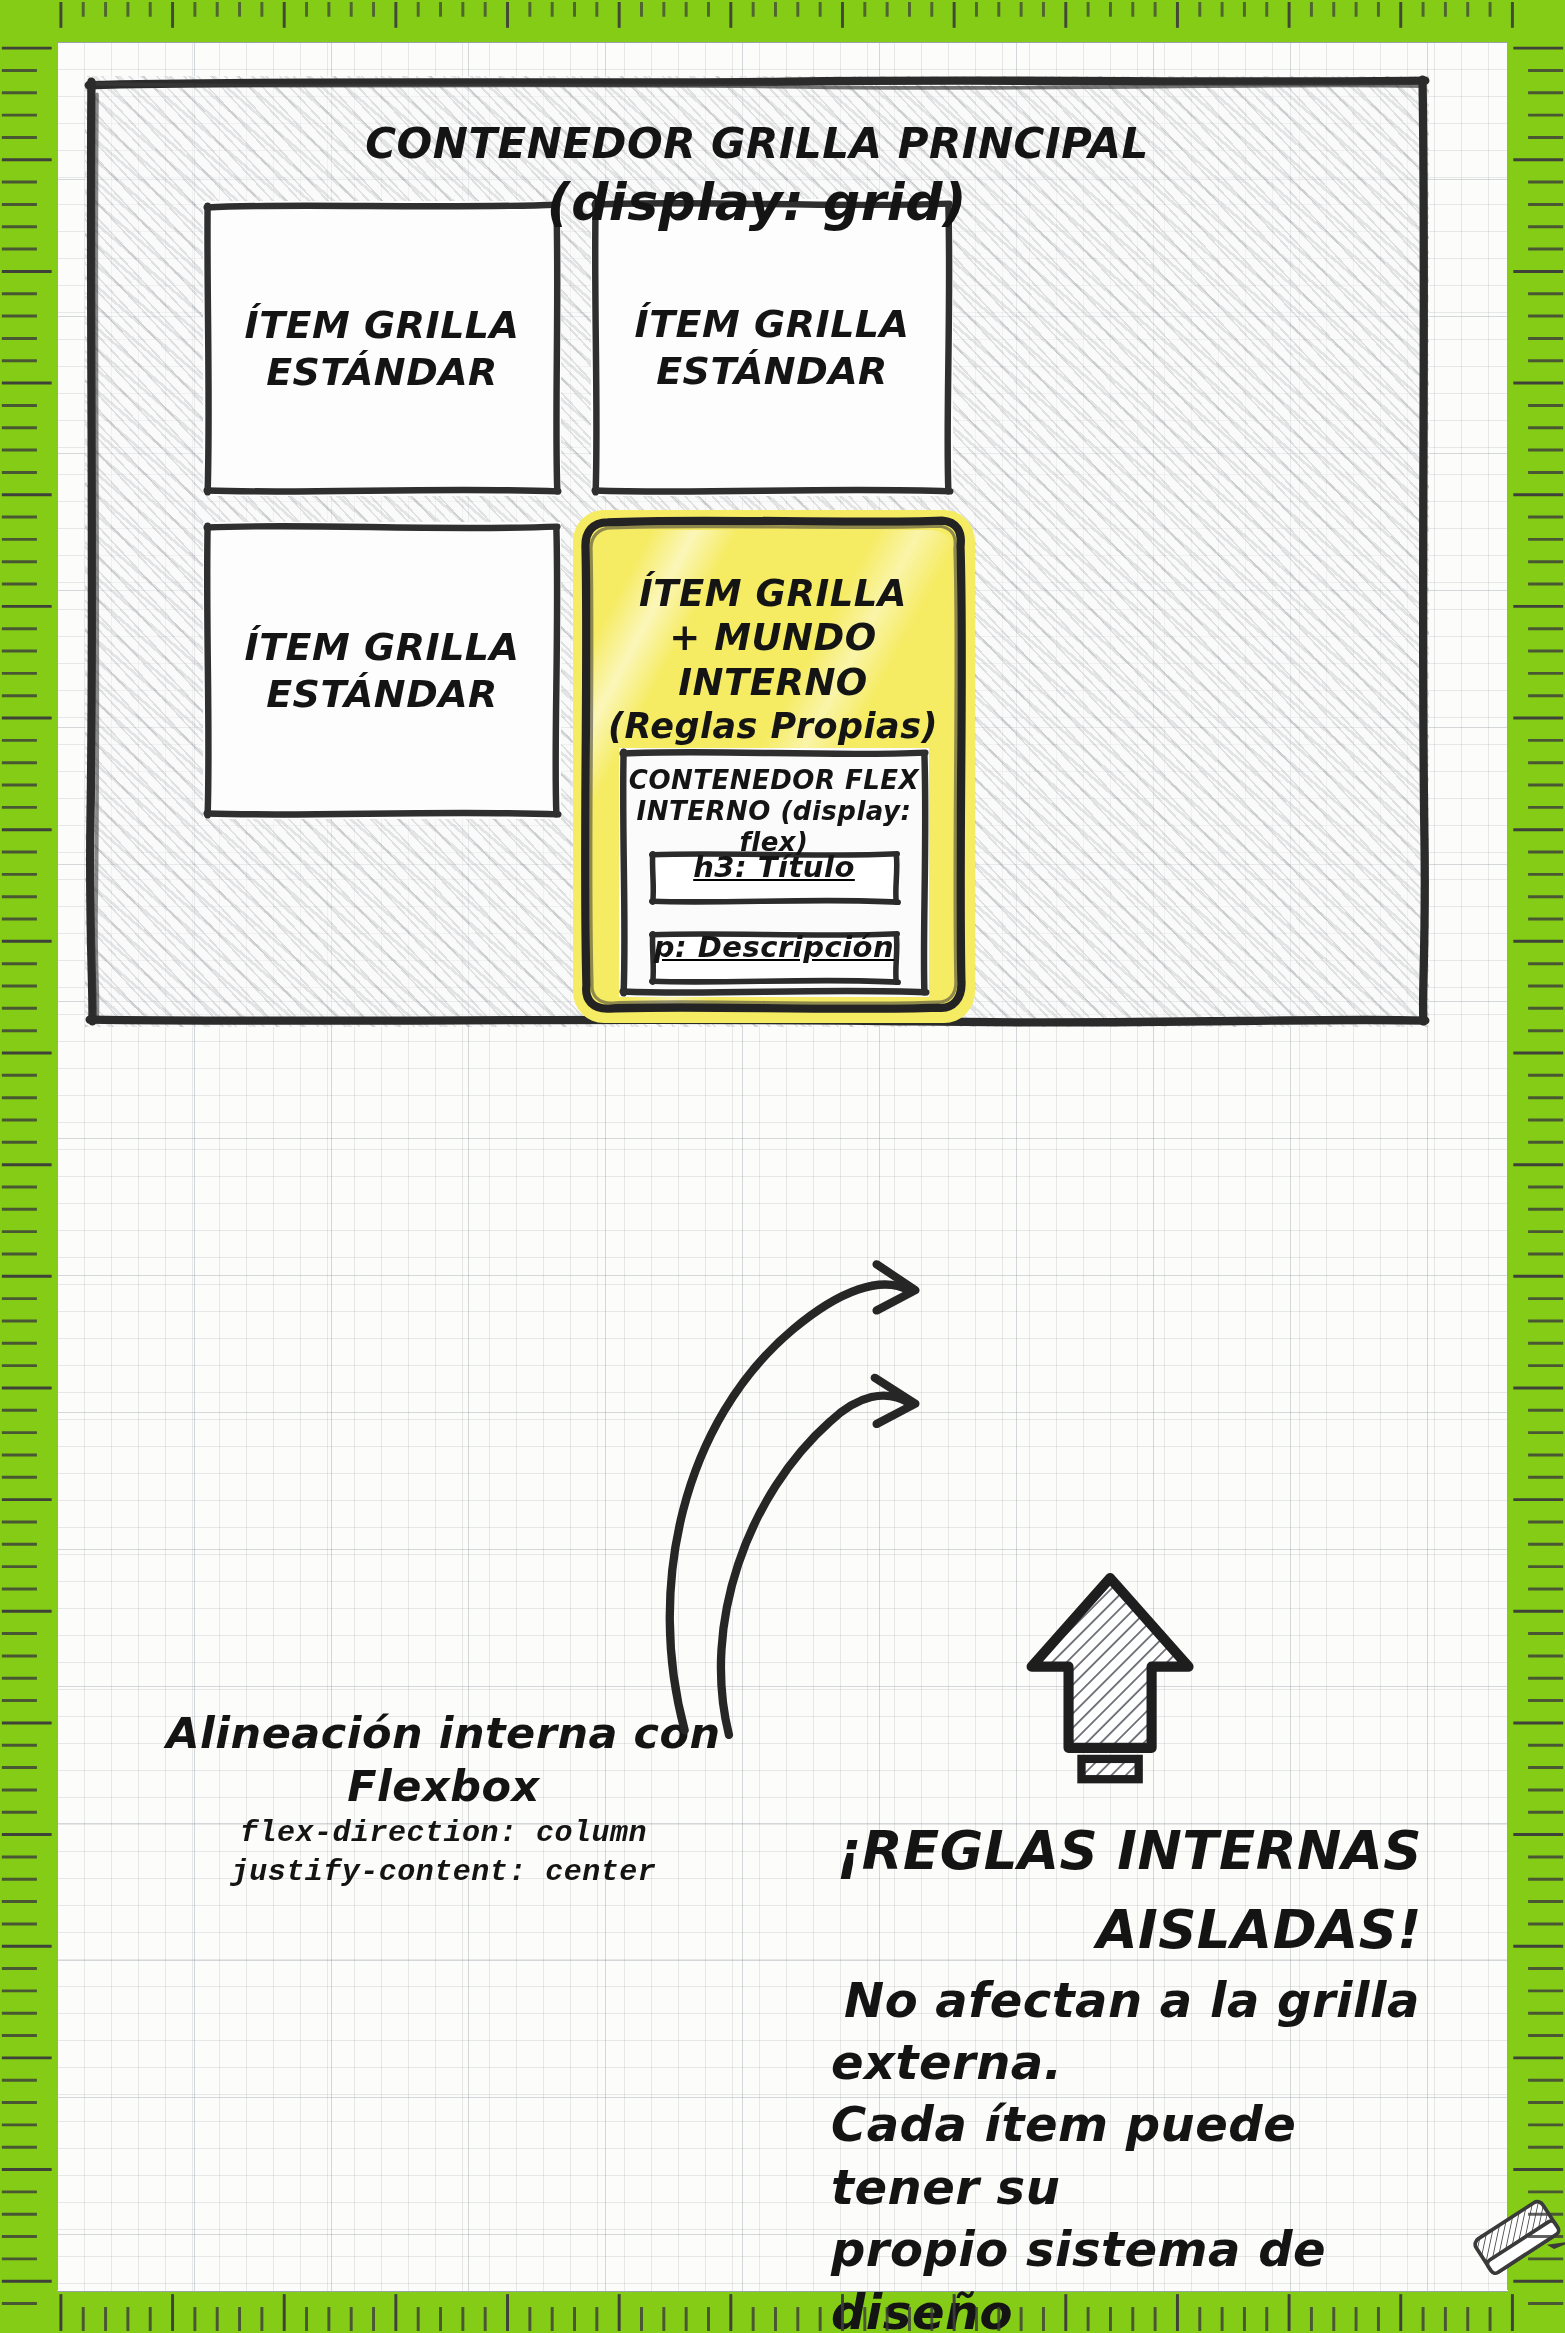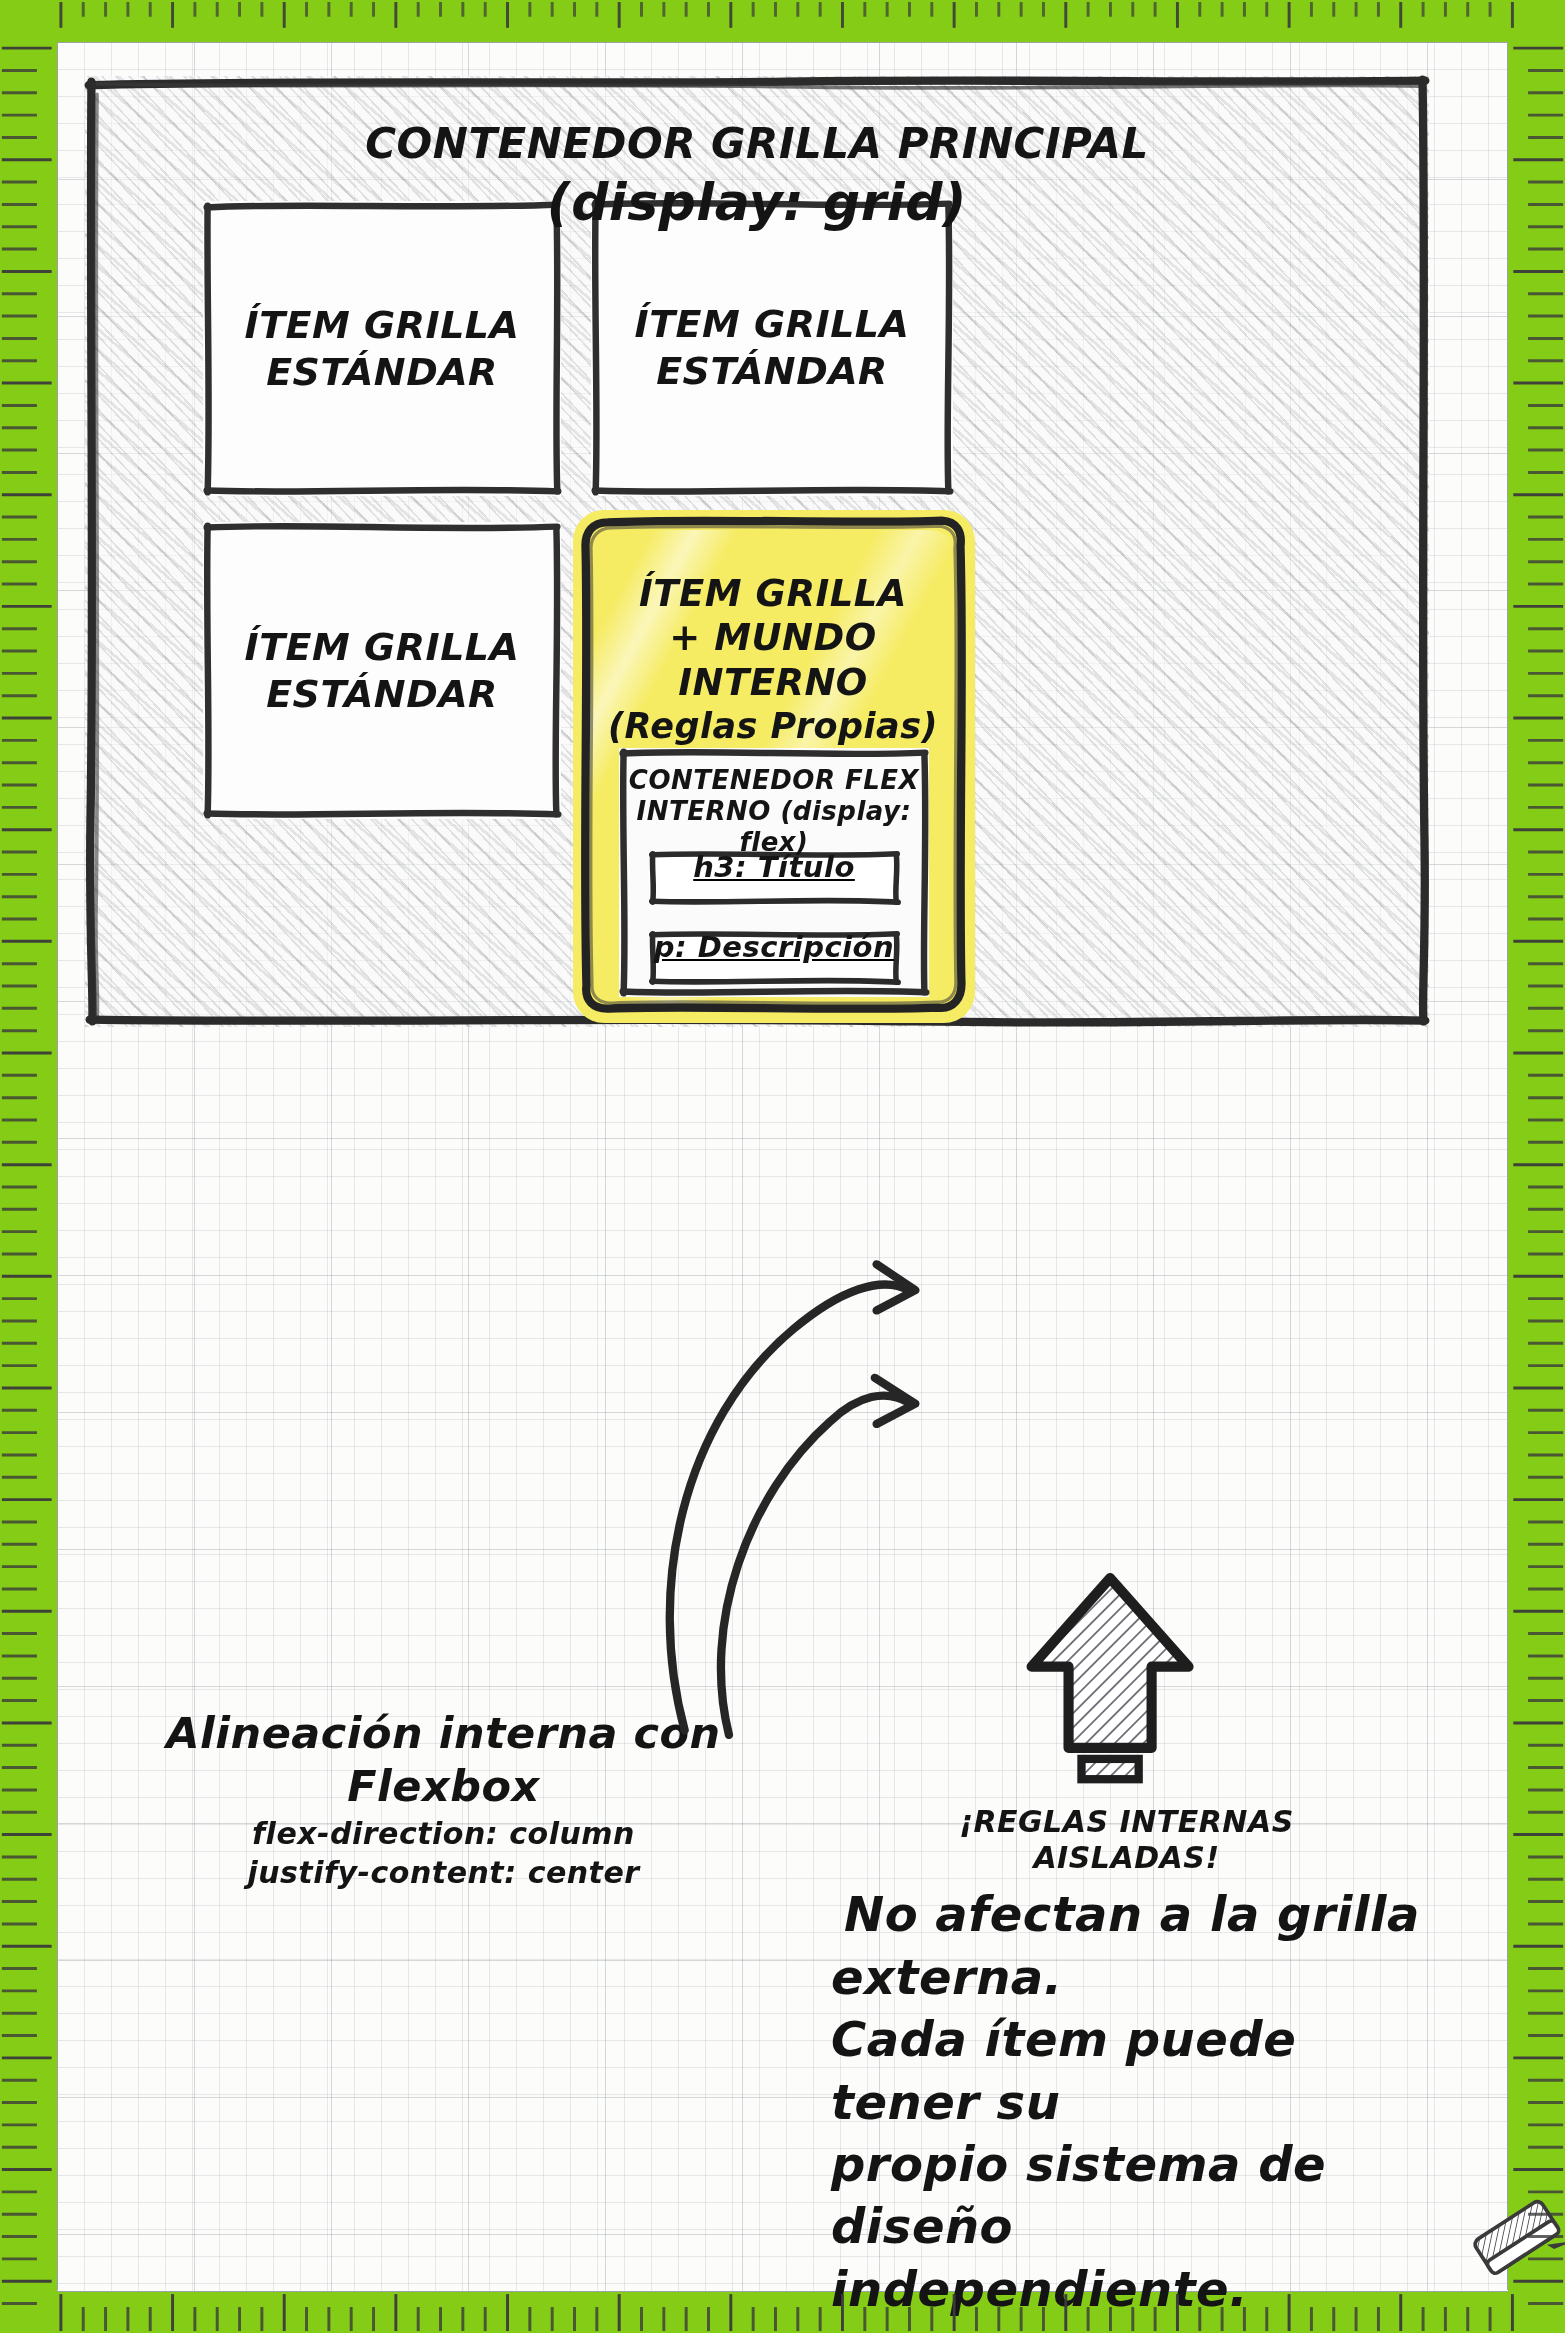--- a/index.html
+++ b/index.html
@@ -142,26 +142,26 @@
   .inner-box .ib-label{position:relative;z-index:4;font-size:29px;}
   #box-h3{left:29.5px;top:103px;width:251px;height:54px;}
   #box-p{left:29.5px;top:183px;width:251px;height:54px;}
 
   
   #note-left{
     position:absolute;left:111px;top:1707px;width:665px;
     text-align:center;
   }
   #note-left .nl-1{font-size:43px;line-height:1.24;}
-  #note-left .nl-2{font-size:30px;line-height:1.3;}
+  #note-left .nl-2{font-size:30px;line-height:1.3;font-family:Liberation Mono, monospace;}
   #note-right{
     position:absolute;left:831px;top:1804px;width:591px;
   }
   #note-right .nr-head{
-    font-size:30px;line-height:1.2;text-align:center;
+    font-size:53px;line-height:1.2;text-align:right;margin-top:15px;
   }
   #note-right .nr-body{
     font-size:48px;line-height:1.3;text-align:left;margin-top:7.4px;
   }
 
   
   #overlay{position:absolute;inset:0;pointer-events:none;z-index:6;}
   #overlay svg{width:1565px;height:2333px;display:block;}
 </style>
 </head>

